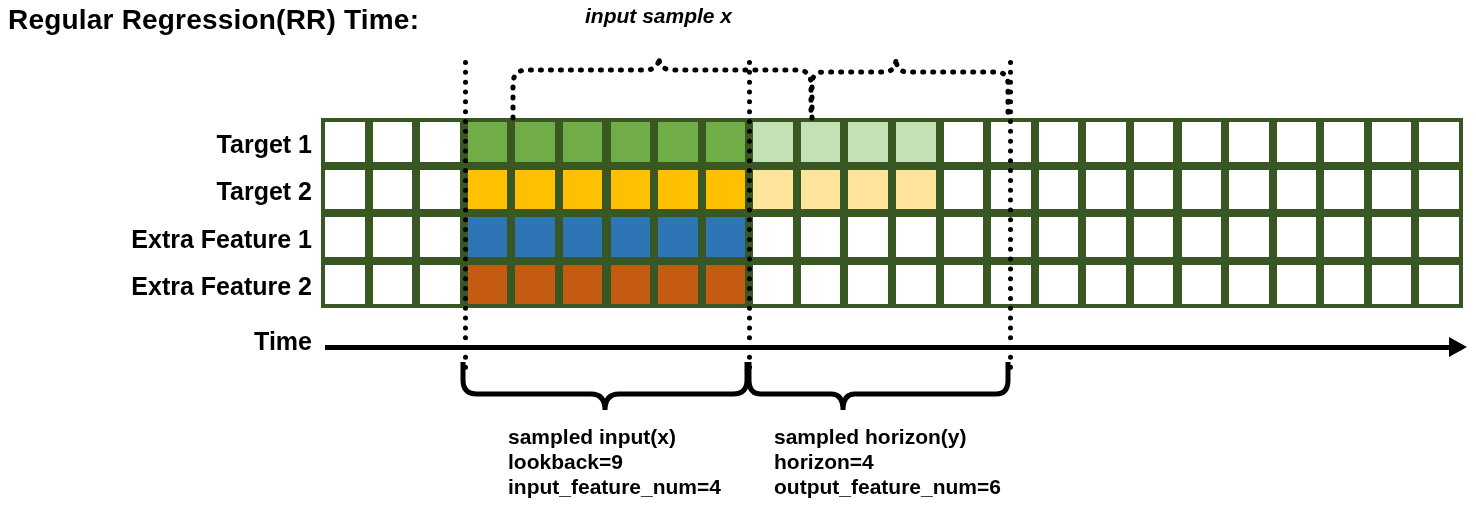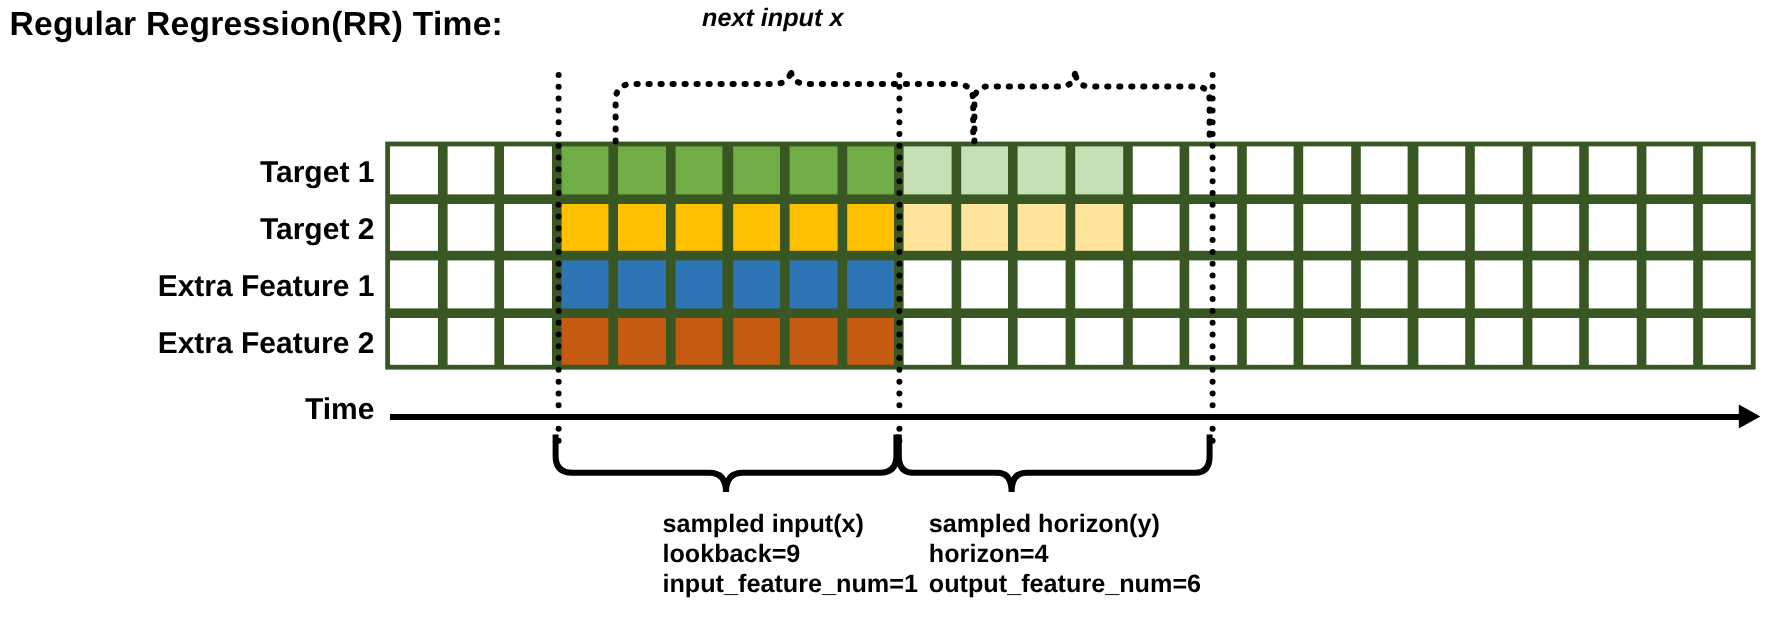--- a/index.html
+++ b/index.html
@@ -172,26 +172,26 @@
   <svg class="brace-svg" width="1476" height="516">
     <path d="M 513 118 L 513 84 Q 513 70 527 70 L 645 70 Q 659 70 659 57 Q 659 70 673 70 L 797 70 Q 811 70 811 84 L 811 118" fill="none" stroke="#000" stroke-width="5" stroke-dasharray="1 9" stroke-linecap="round"></path>
     <path d="M 812 118 L 812 84 Q 812 72 824 72 L 884 72 Q 896 72 896 58 Q 896 72 908 72 L 996 72 Q 1008 72 1008 84 L 1008 118" fill="none" stroke="#000" stroke-width="5" stroke-dasharray="1 9" stroke-linecap="round"></path>
   </svg>
 
   <svg class="brace-svg" width="1476" height="516">
     <path d="M 463 362 L 463 380 Q 463 394 477 394 L 591 394 Q 605 394 605 410 Q 605 394 619 394 L 733 394 Q 747 394 747 380 L 747 362" fill="none" stroke="#000" stroke-width="5" stroke-linecap="butt"></path>
     <path d="M 749 362 L 749 380 Q 749 394 761 394 L 831 394 Q 843 394 843 410 Q 843 394 855 394 L 996 394 Q 1008 394 1008 380 L 1008 362" fill="none" stroke="#000" stroke-width="5" stroke-linecap="butt"></path>
   </svg>
 
-  <div class="top-note" style="left:585px;top:4px;">next input x</div>
+  <div class="top-note" style="left:585px;top:4px;">input sample x</div>
 
-  <div class="bot-note" style="left:508px;top:424px;margin-left:44px;">
+  <div class="bot-note" style="left:508px;top:424px;">
     <div>sampled input(x)</div>
     <div>lookback=9</div>
-    <div>input_feature_num=1</div>
+    <div>input_feature_num=4</div>
   </div>
   <div class="bot-note" style="left:774px;top:424px;">
     <div>sampled horizon(y)</div>
     <div>horizon=4</div>
     <div>output_feature_num=6</div>
   </div>
 
 </div>
 
 </body></html>

